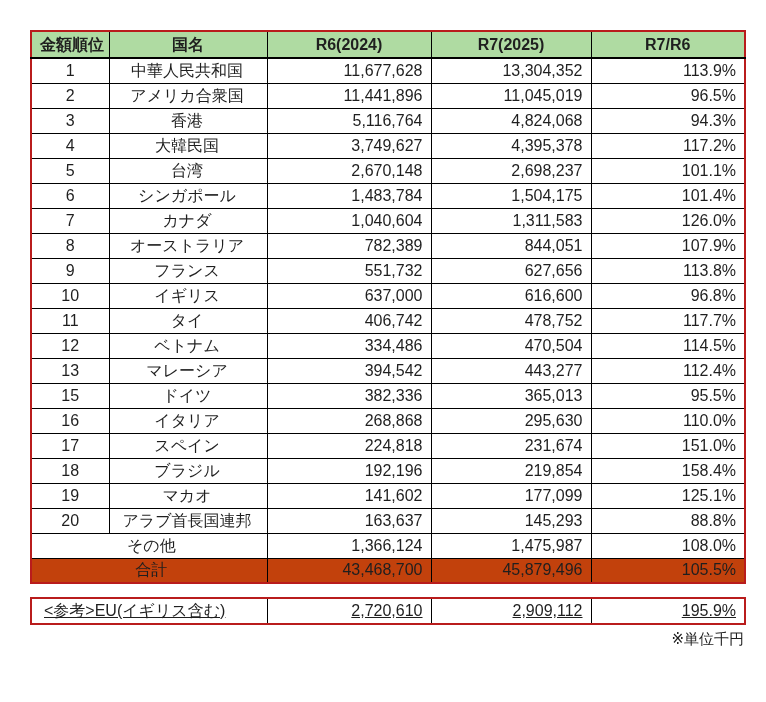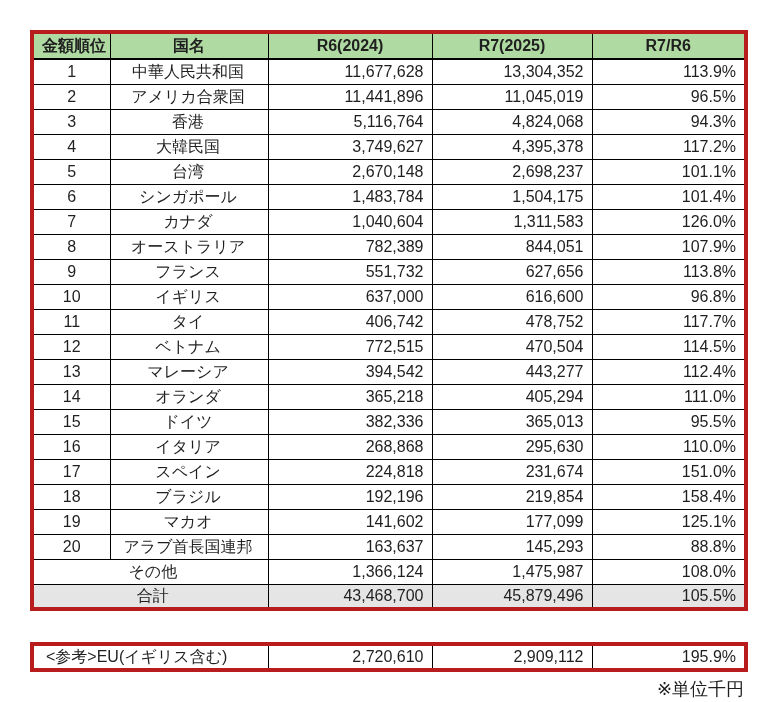--- a/index.html
+++ b/index.html
@@ -17,21 +17,21 @@
     width: 766px;
     height: 702px;
     padding: 30px 22px 0 30px;
   }
   table {
     border-collapse: collapse;
     table-layout: fixed;
     width: 714px;
   }
   .main-table, .ref-table {
-    border: 4px solid #b91c1c;
+    border: 2px solid #b91c1c;
   }
   th, td {
     border: 1px solid #000000;
     height: 25px;
     padding: 0 8px;
     font-size: 16px;
     line-height: 1;
     white-space: nowrap;
     overflow: hidden;
     box-sizing: border-box;
@@ -40,29 +40,29 @@
     background: #AFDBA2;
     font-weight: bold;
     text-align: center;
     height: 27px;
     border-bottom: 2px solid #000000;
   }
   .cell-rank   { text-align: center; }
   .cell-country{ text-align: center; padding-left: 6px; }
   .cell-num    { text-align: right; }
   .cell-merged { text-align: center; padding-left: 12px; }
-  tr.total-row td { background: #e5e5e5; }
-  .ref-table { margin-top: 31px; }
+  tr.total-row td { background: #c2410c; }
+  .ref-table { margin-top: 13px; text-decoration: underline; }
   .ref-table td { height: 26px; }
   .cell-ref-label { text-align: left; padding-left: 12px; }
   .footnote {
     width: 714px;
     margin-top: 5px;
     text-align: right;
-    font-size: 18px;
+    font-size: 15px;
     color: #1f1f1f;
   }
 </style>
 </head>
 <body>
 
 <div class="page">
 
   <table class="main-table">
     <colgroup>
@@ -155,37 +155,30 @@
         <tr>
           <td class="cell-rank">11</td>
           <td class="cell-country">タイ</td>
           <td class="cell-num">406,742</td>
           <td class="cell-num">478,752</td>
           <td class="cell-num">117.7%</td>
         </tr>
         <tr>
           <td class="cell-rank">12</td>
           <td class="cell-country">ベトナム</td>
-          <td class="cell-num">772,515</td>
+          <td class="cell-num">334,486</td>
           <td class="cell-num">470,504</td>
           <td class="cell-num">114.5%</td>
         </tr>
         <tr>
           <td class="cell-rank">13</td>
           <td class="cell-country">マレーシア</td>
           <td class="cell-num">394,542</td>
           <td class="cell-num">443,277</td>
           <td class="cell-num">112.4%</td>
-        </tr>
-        <tr>
-          <td class="cell-rank">14</td>
-          <td class="cell-country">オランダ</td>
-          <td class="cell-num">365,218</td>
-          <td class="cell-num">405,294</td>
-          <td class="cell-num">111.0%</td>
         </tr>
         <tr>
           <td class="cell-rank">15</td>
           <td class="cell-country">ドイツ</td>
           <td class="cell-num">382,336</td>
           <td class="cell-num">365,013</td>
           <td class="cell-num">95.5%</td>
         </tr>
         <tr>
           <td class="cell-rank">16</td>

